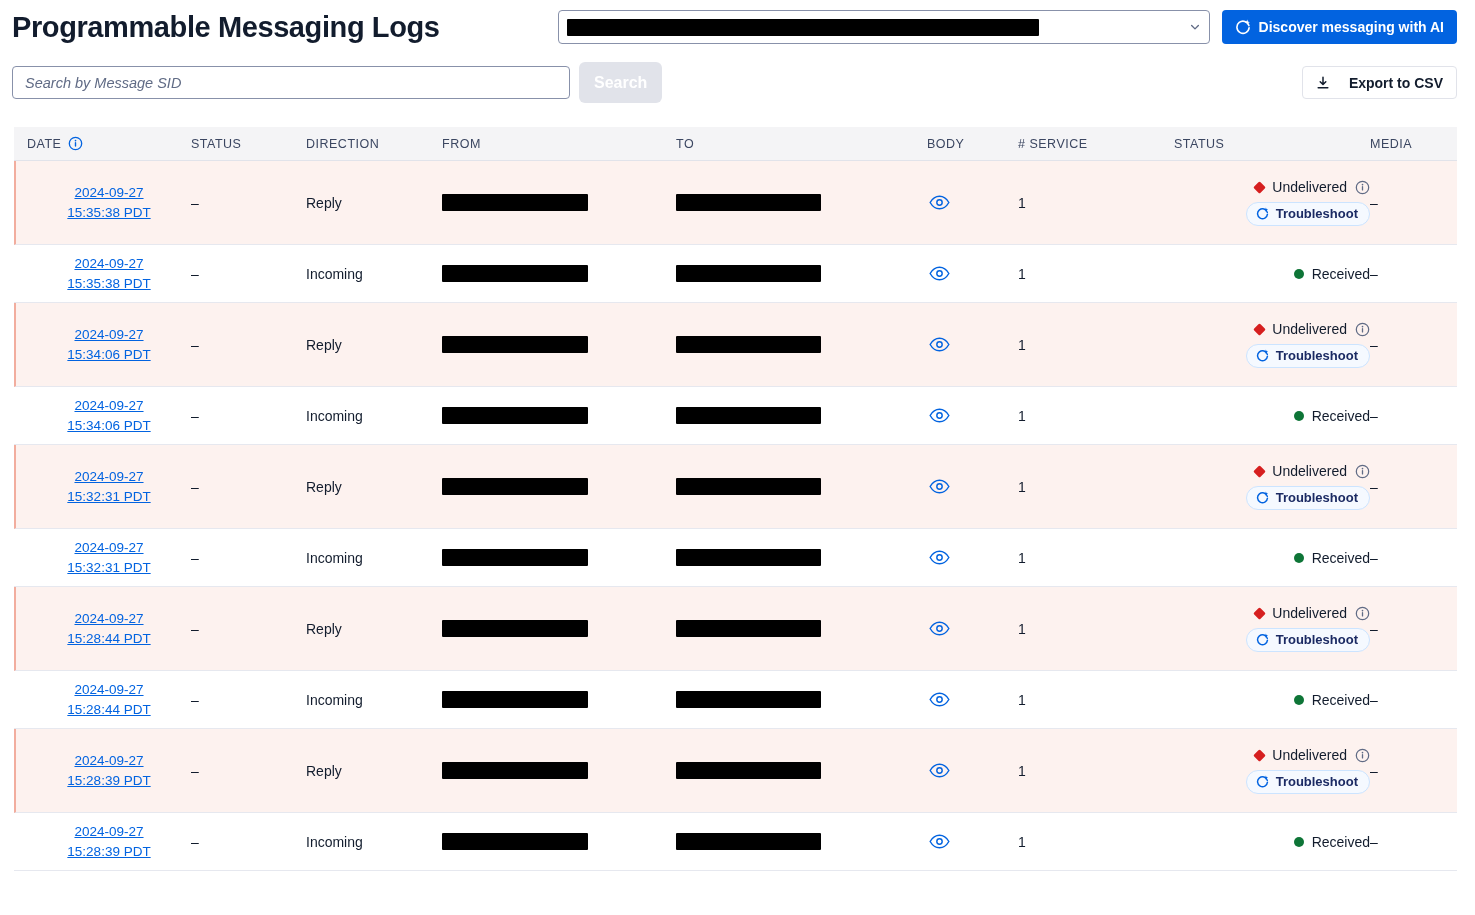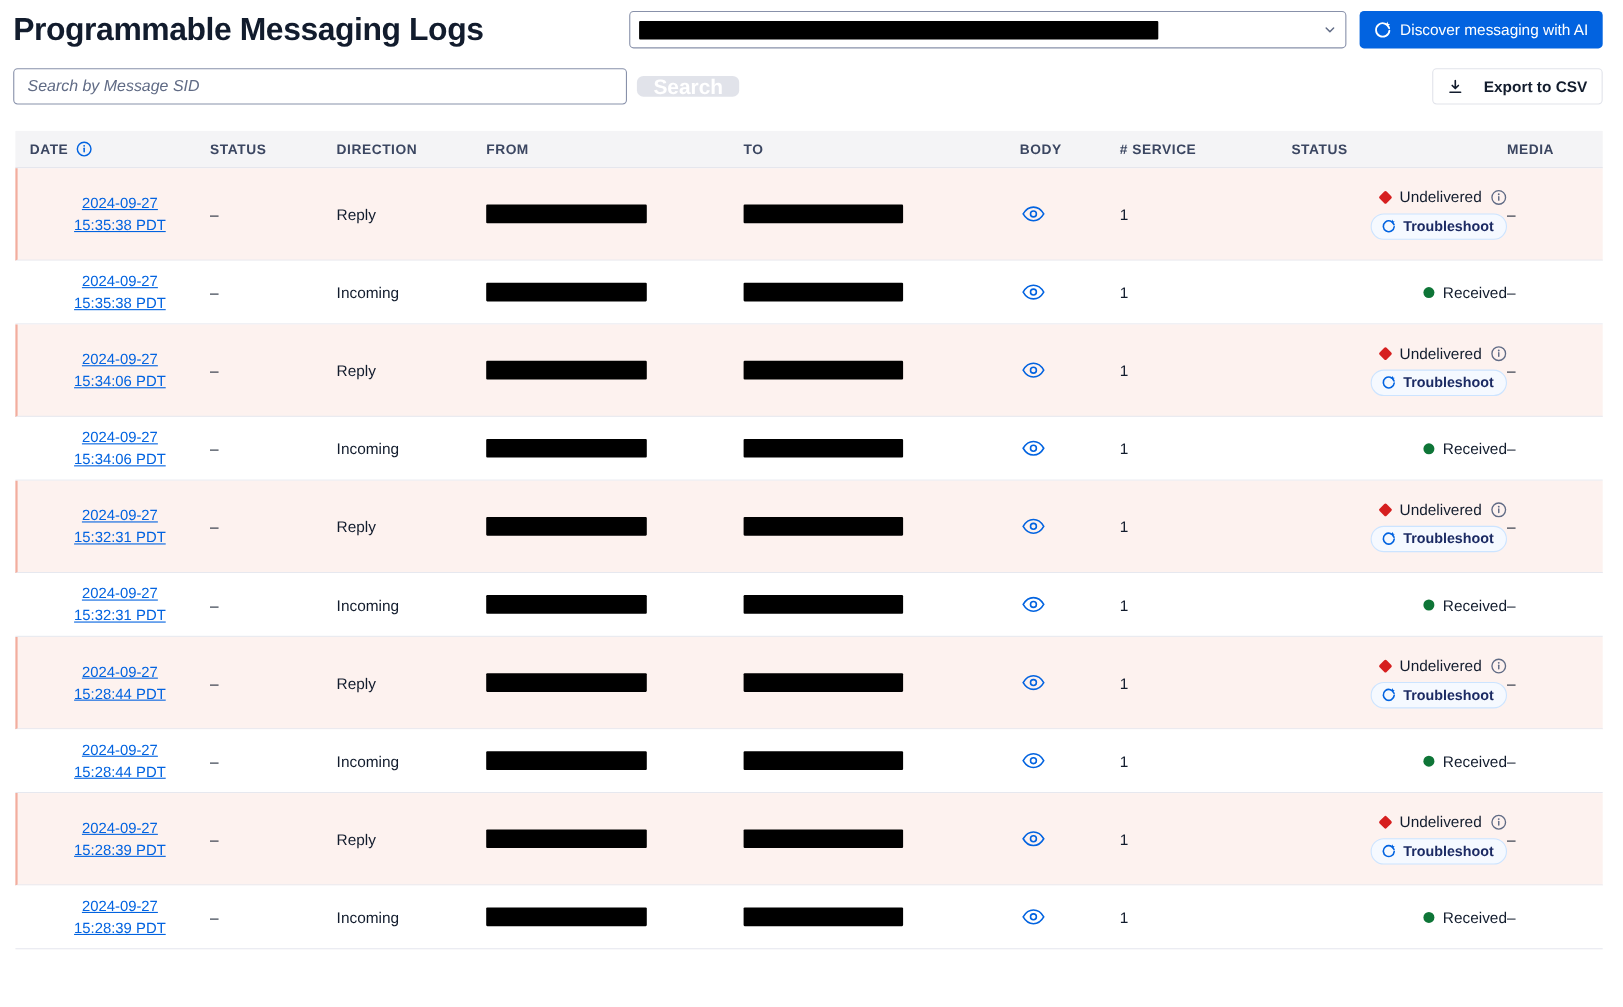--- a/index.html
+++ b/index.html
@@ -22,37 +22,37 @@
     border: 1px solid #8891AA; border-radius: 4px;
     display: flex; align-items: center;
     padding: 0 8px; background: #fff; cursor: pointer;
   }
   .redacted-bar { background: #000; height: 17px; border-radius: 1px; }
   .service-select .redacted-bar { width: 472px; }
   .chev { color: #606B85; margin-left: auto; display: flex; align-items: center; }
   .ai-btn {
     margin-left: 12px;
     background: #0263E0; color: #fff; border: none; border-radius: 4px;
-    height: 34px; padding: 0 13px; font-weight: 400; font-size: 14px;
+    height: 34px; padding: 0 13px; font-weight: 700; font-size: 14px;
     display: flex; align-items: center; gap: 8px; cursor: pointer;
     font-family: "Liberation Sans", sans-serif;
   }
 
   
   .search-row { display: flex; align-items: center; margin-top: 18px; }
   input {
     font-family: "Liberation Sans", sans-serif;
     border: 1px solid #8891AA; border-radius: 4px; height: 33px;
     padding: 0 12px; font-size: 14.5px; color: #121C2D; outline: none;
   }
   input::placeholder { font-style: italic; color: #606B85; opacity: 1; }
   .search-input { width: 558px; }
   .search-btn {
-    margin-left: 9px; height: 19px; padding: 0 15px;
-    background: #E1E3EA; color: #ffffff; font-weight: 700; font-size: 19px;
+    margin-left: 9px; height: 41px; padding: 0 15px;
+    background: #E1E3EA; color: #ffffff; font-weight: 700; font-size: 16px;
     border: none; border-radius: 6px; cursor: default;
     font-family: "Liberation Sans", sans-serif;
   }
   .export-btn {
     margin-left: auto; height: 33px; padding: 0 13px;
     background: #fff; border: 1px solid #E1E3EA; border-radius: 4px;
     font-weight: 700; font-size: 14px; color: #121C2D;
     display: flex; align-items: center; gap: 19px; cursor: pointer;
     font-family: "Liberation Sans", sans-serif;
   }
@@ -86,21 +86,21 @@
   .tgrid {
     display: grid;
     grid-template-columns: 164px 115px 136px 234px 251px 91px 156px 196px 1fr;
     padding-left: 13px;
   }
   .thead {
     background: #F4F4F6; height: 34px; align-items: center;
     border-bottom: 1px solid #E1E3EA;
   }
   .th {
-    font-size: 12.5px; font-weight: 700; letter-spacing: 0.5px;
+    font-size: 12.5px; font-weight: 400; letter-spacing: 0.5px;
     color: #3B4661; display: flex; align-items: center; gap: 7px;
   }
   .trow {
     border-bottom: 1px solid #E6E8EF; align-items: center;
     background: #fff;
   }
   .row-error { background: #FDF2EF; border-left: 2px solid #F2AD9E; padding-left: 11px; }
   .row-error { min-height: 84px; }
   .row-ok { min-height: 58px; }
   .cell { display: flex; align-items: center; font-size: 14px; }

